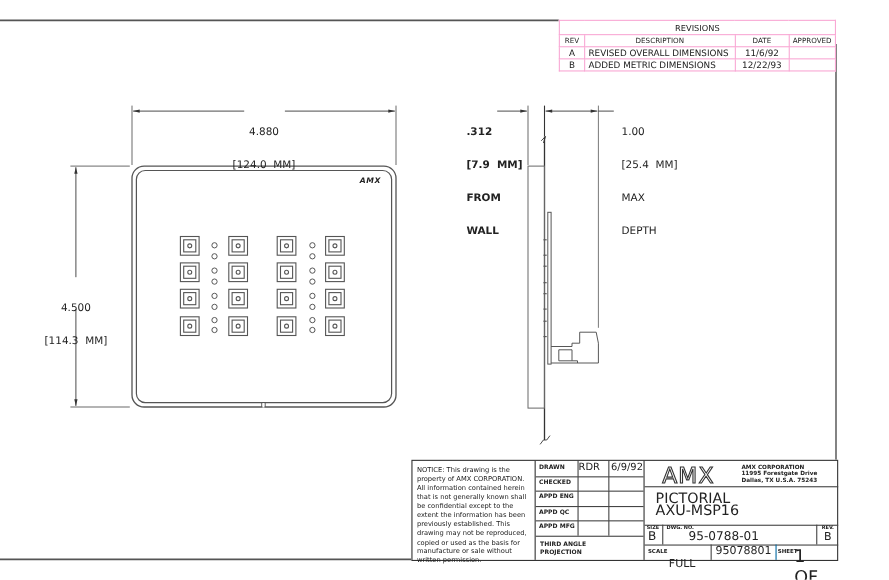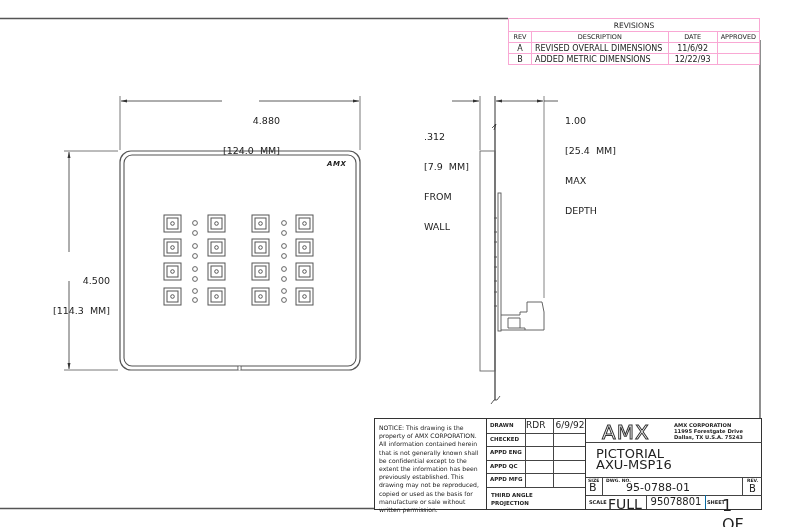--- a/index.html
+++ b/index.html
@@ -1,20 +1,20 @@
 <!DOCTYPE html>
 <html><head>
 <meta charset="utf-8">
 <style>
   html, body { margin:0; padding:0; background:#ffffff; }
   body { width:808px; height:527px; position:relative; overflow:hidden; font-family:"DejaVu Sans", sans-serif; color:#222; }
   .abs { position:absolute; }
   svg.drawing { position:absolute; left:0; top:0; }
   .dimtxt { position:absolute; font-family:"DejaVu Sans", sans-serif; font-size:9.5px; line-height:10px; color:#222; white-space:pre; }
-  .center { text-align:right; }
+  .center { text-align:center; }
   
   .rev { position:absolute; left:508px; top:18px; width:252px; border:1px solid #333; border-collapse:collapse; font-size:6.5px; background:#fff; }
   .rev td { border:1px solid #f9a8d4; height:10px; padding:0 3px; }
   .rev .big { font-size:8px; }
   .rev .title { text-align:center; font-size:7.5px; height:12px; }
   
   .tb { position:absolute; left:374px; top:418px; width:386px; height:90px; border:1px solid #333; background:#fff; }
   .notice { position:absolute; left:0; top:0; width:112px; height:90px; border-right:1px solid #333; font-size:6.1px; line-height:8.2px; padding:5px 2px 0 4px; box-sizing:border-box; }
   .sig { position:absolute; left:112px; top:0; width:98px; height:90px; }
   .sig .row { position:absolute; left:0; width:98px; height:13.5px; border-bottom:1px solid #444; }
@@ -33,21 +33,21 @@
   .size { position:absolute; left:0; top:0; width:16px; height:18px; border-right:1px solid #444; }
   .size .s1 { position:absolute; left:2px; top:1px; font-size:4.5px; font-weight:bold; }
   .size .s2 { position:absolute; left:3px; top:5px; font-size:11px; line-height:12px; }
   .dwgno { position:absolute; left:20px; top:1px; font-size:4.5px; font-weight:bold; }
   .dwgval { position:absolute; left:40px; top:4px; font-size:11px; }
   .revc { position:absolute; left:156px; top:0; width:20px; height:18px; border-left:1px solid #444; }
   .revc .s1 { position:absolute; left:4px; top:1px; font-size:4.5px; font-weight:bold; }
   .revc .s2 { position:absolute; left:6px; top:6px; font-size:10px; }
   .scalerow { position:absolute; left:0; top:76px; width:176px; height:14px; }
   .scalerow .sl { position:absolute; left:3px; top:4px; font-size:5px; font-weight:bold; }
-  .scalerow .sv { position:absolute; left:22px; top:1px; font-size:14px; }
+  .scalerow .sv { position:absolute; left:22px; top:12px; font-size:10px; }
   .scalerow .num { position:absolute; left:60px; top:0; width:58px; height:14px; border-left:1px solid #444; border-right:1px solid #0369a1; font-size:10px; text-align:center; line-height:14px; }
   .scalerow .sh { position:absolute; left:121px; top:4px; font-size:5px; font-weight:bold; }
   .scalerow .shv { position:absolute; left:136px; top:1px; font-size:16px; word-spacing:4px; }
 </style>
 </head>
 <body>
 
 <svg class="drawing" width="808" height="527" viewBox="0 0 808 527">
 
   <line x1="0" y1="18.5" x2="508" y2="18.5" stroke="#555" stroke-width="1.5"></line>
@@ -234,21 +234,21 @@
 <div class="dimtxt center" style="left:200px; top:96px; width:80px;">
   <div>4.880</div>
   <div>[124.0  MM]</div>
 </div>
 <div class="dimtxt center" style="left:28px; top:256px; width:82px; background:transparent;">
   <div>4.500</div>
   <div>[114.3  MM]</div>
 </div>
 <div class="abs" style="left:327px; top:160px; font-size:7px; font-weight:bold; font-style:italic; letter-spacing:0.5px;">AMX</div>
 
-<div class="dimtxt" style="left:424px; top:112px;">
+<div class="dimtxt" style="left:424px; top:96px;font-weight:bold;">
   <div>.312</div>
   <div>[7.9  MM]</div>
   <div>FROM</div>
   <div>WALL</div>
 </div>
 <div class="dimtxt" style="left:565px; top:96px;">
   <div>1.00</div>
   <div>[25.4  MM]</div>
   <div>MAX</div>
   <div>DEPTH</div>

